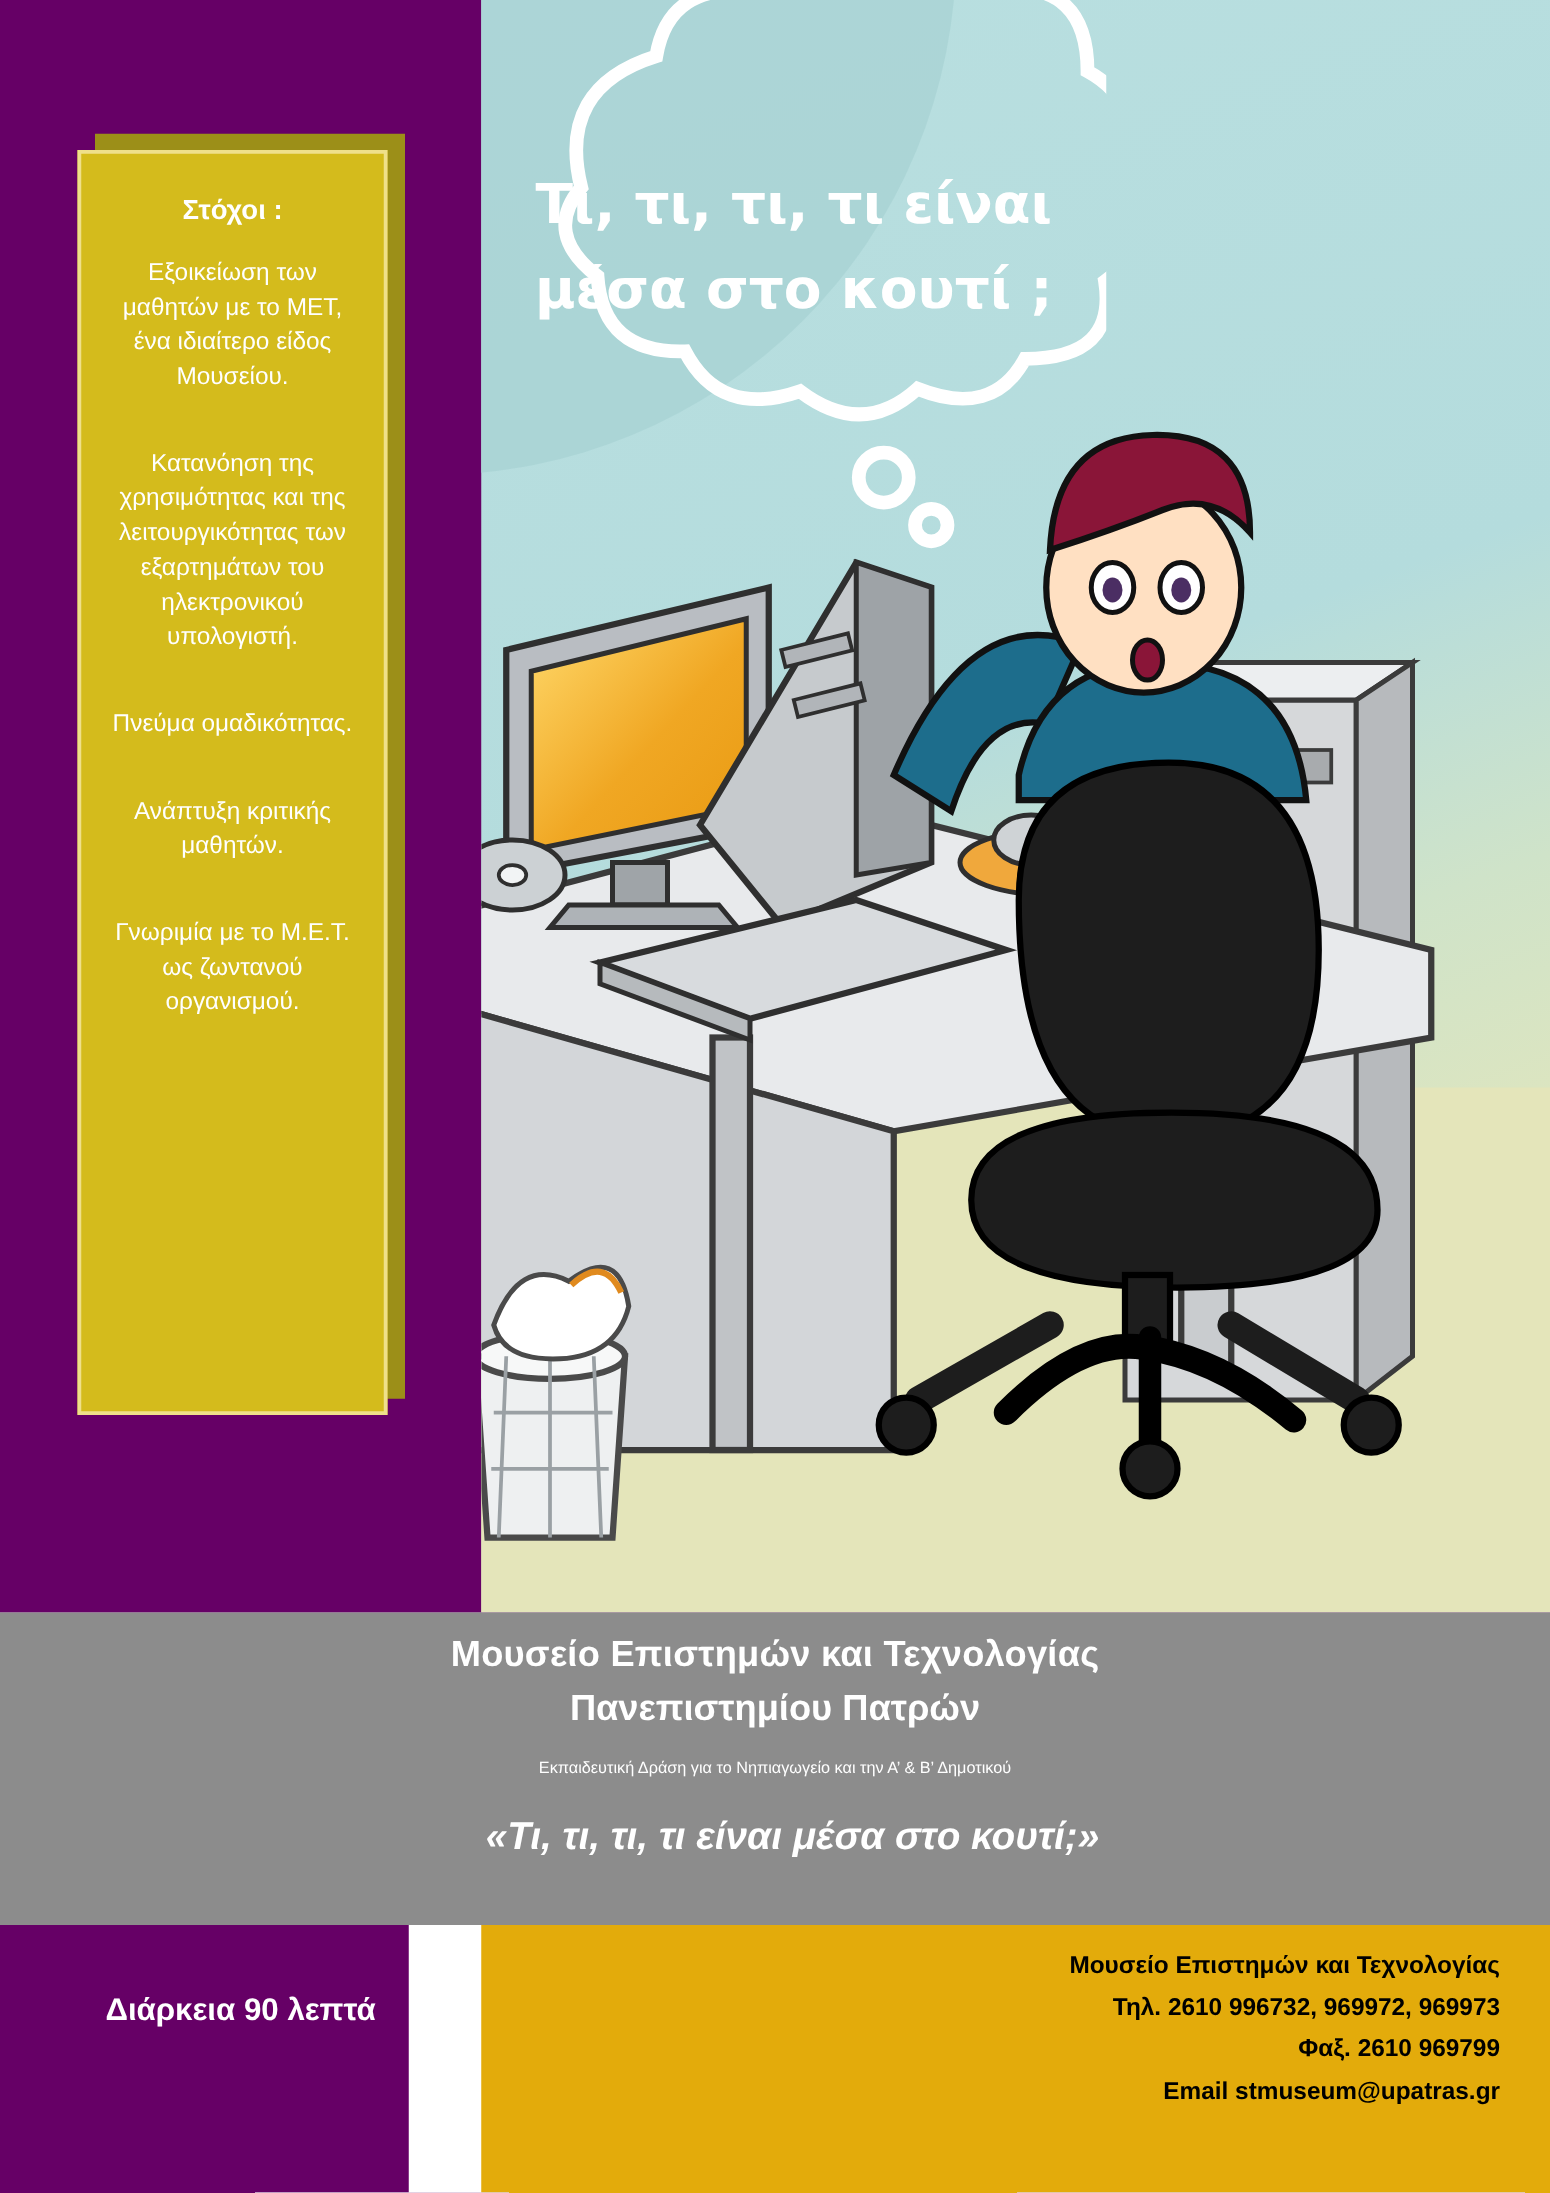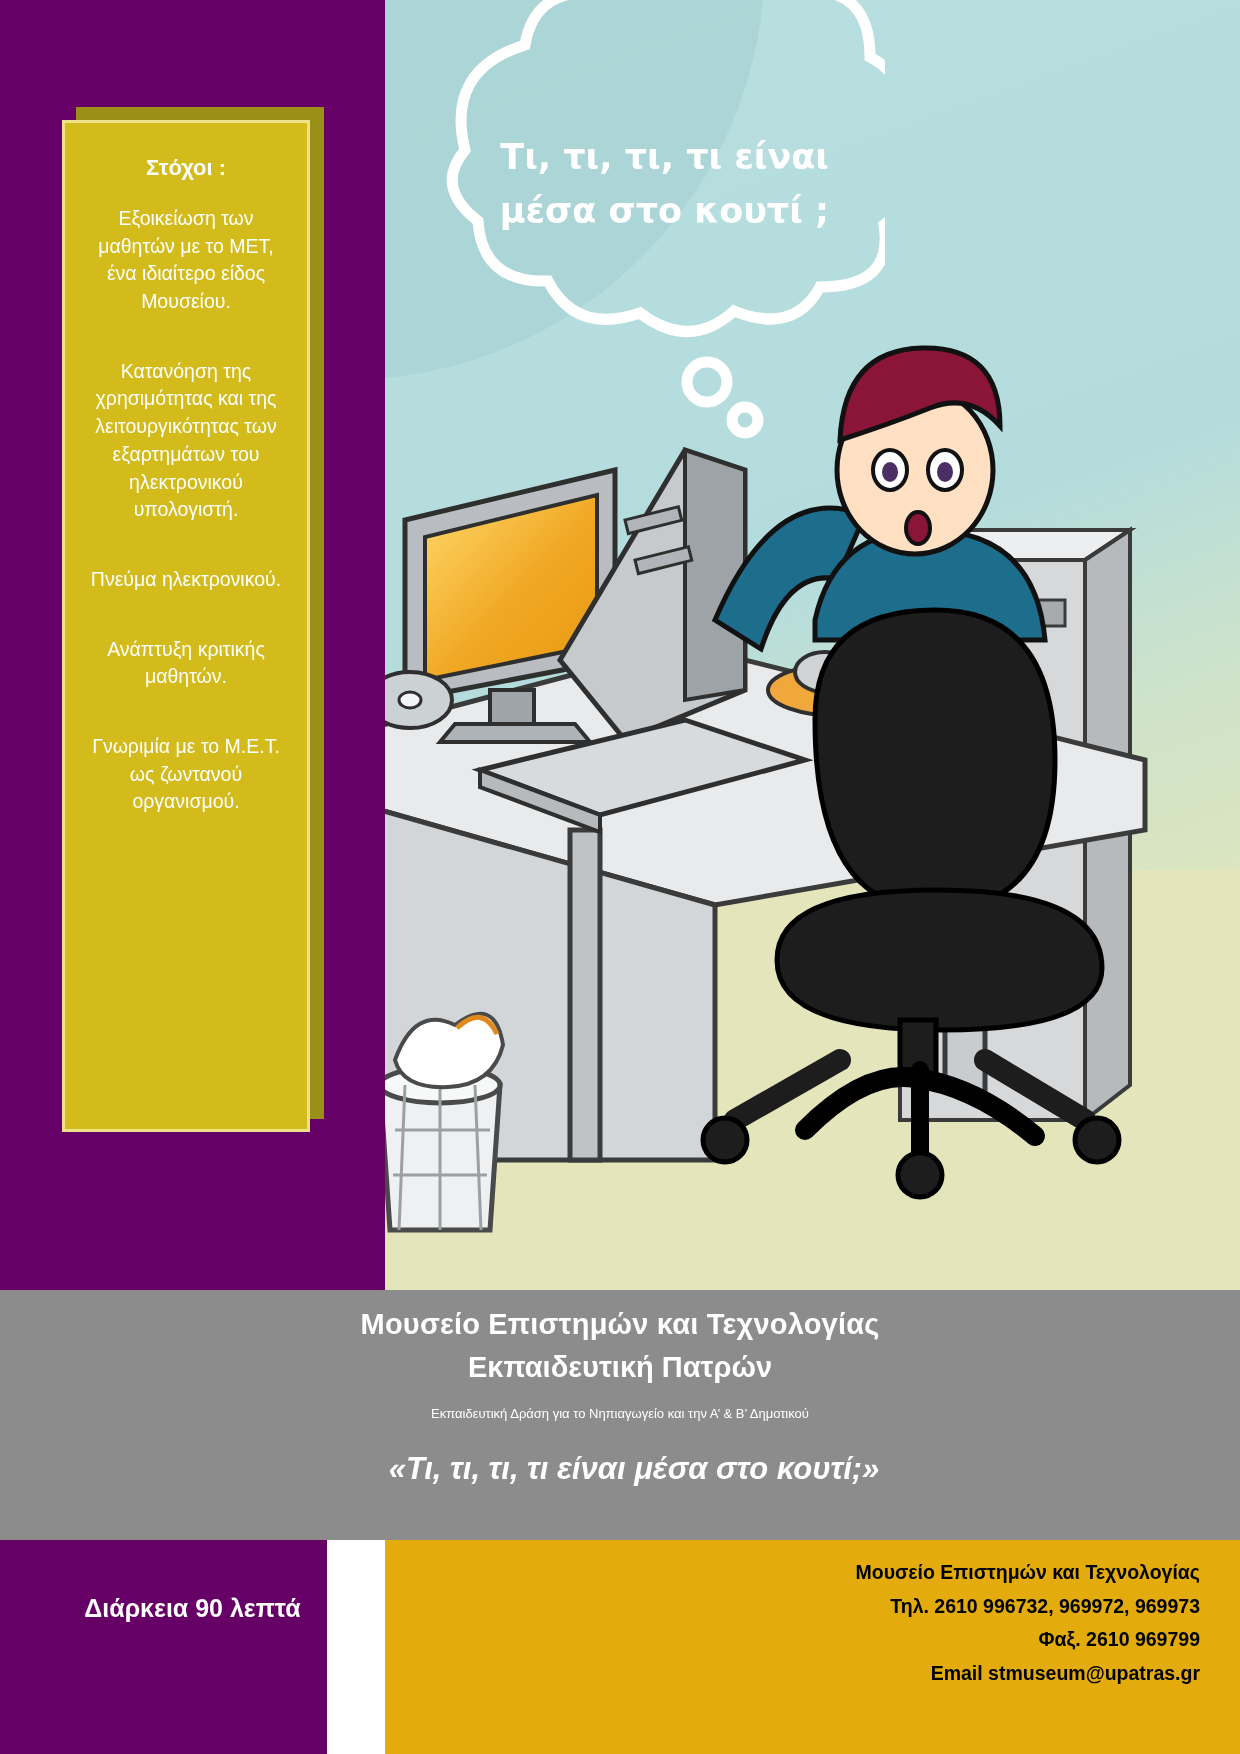--- a/index.html
+++ b/index.html
@@ -66,26 +66,26 @@
 
   
   .bubble-wrap {
     position: absolute;
     left: 385px; top: 0;
     width: 500px; height: 470px;
   }
   .bubble-wrap svg { position: absolute; left: 0; top: 0; }
   .bubble-text {
     position: absolute;
-    left: 24px; top: 130px;
+    left: 40px; top: 130px;
     width: 420px;
-    text-align: right;
-    color: #ffffff;
-    font-weight: bold;
-    font-size: 35px;
+    text-align: center;
+    color: #ffffff;
+    font-weight: bold;
+    font-size: 44px;
     line-height: 1.55;
     font-family: "DejaVu Sans", sans-serif;
   }
 
   
   .illus { position: absolute; left: 0; top: 0; width: 855px; height: 1290px; }
 
   
   .goals-shadow {
     position: absolute;
@@ -305,29 +305,29 @@
         </svg>
         <div class="bubble-text">Τι, τι, τι, τι είναι μέσα στο κουτί ;</div>
       </div>
     </div>
 
     <div class="goals-shadow"></div>
     <div class="goals-box">
       <div class="goals-title">Στόχοι :</div>
       <div class="goals-item">Εξοικείωση των μαθητών με το ΜΕΤ, ένα ιδιαίτερο είδος Μουσείου.</div>
       <div class="goals-item">Κατανόηση  της χρησιμότητας και της λειτουργικότητας των εξαρτημάτων του ηλεκτρονικού υπολογιστή.</div>
-      <div class="goals-item">Πνεύμα ηλεκτρονικού.</div>
+      <div class="goals-item">Πνεύμα ομαδικότητας.</div>
       <div class="goals-item">Ανάπτυξη κριτικής μαθητών.</div>
       <div class="goals-item">Γνωριμία με το Μ.Ε.Τ. ως ζωντανού οργανισμού.</div>
     </div>
   </div>
 
   <div class="grey-band">
     <div class="museum-line1">Μουσείο Επιστημών και Τεχνολογίας</div>
-    <div class="museum-line2">Εκπαιδευτική Πατρών</div>
+    <div class="museum-line2">Πανεπιστημίου Πατρών</div>
     <div class="subtitle">Εκπαιδευτική Δράση για το Νηπιαγωγείο και την Α’ &amp; Β’ Δημοτικού</div>
     <div class="program-title">«Τι, τι, τι, τι είναι μέσα στο κουτί;»</div>
   </div>
 
   <div class="bottom-left">
     <div class="duration">Διάρκεια  90 λεπτά</div>
   </div>
   <div class="bottom-right">
     <div class="contact">
       <div>Μουσείο Επιστημών και Τεχνολογίας</div>

